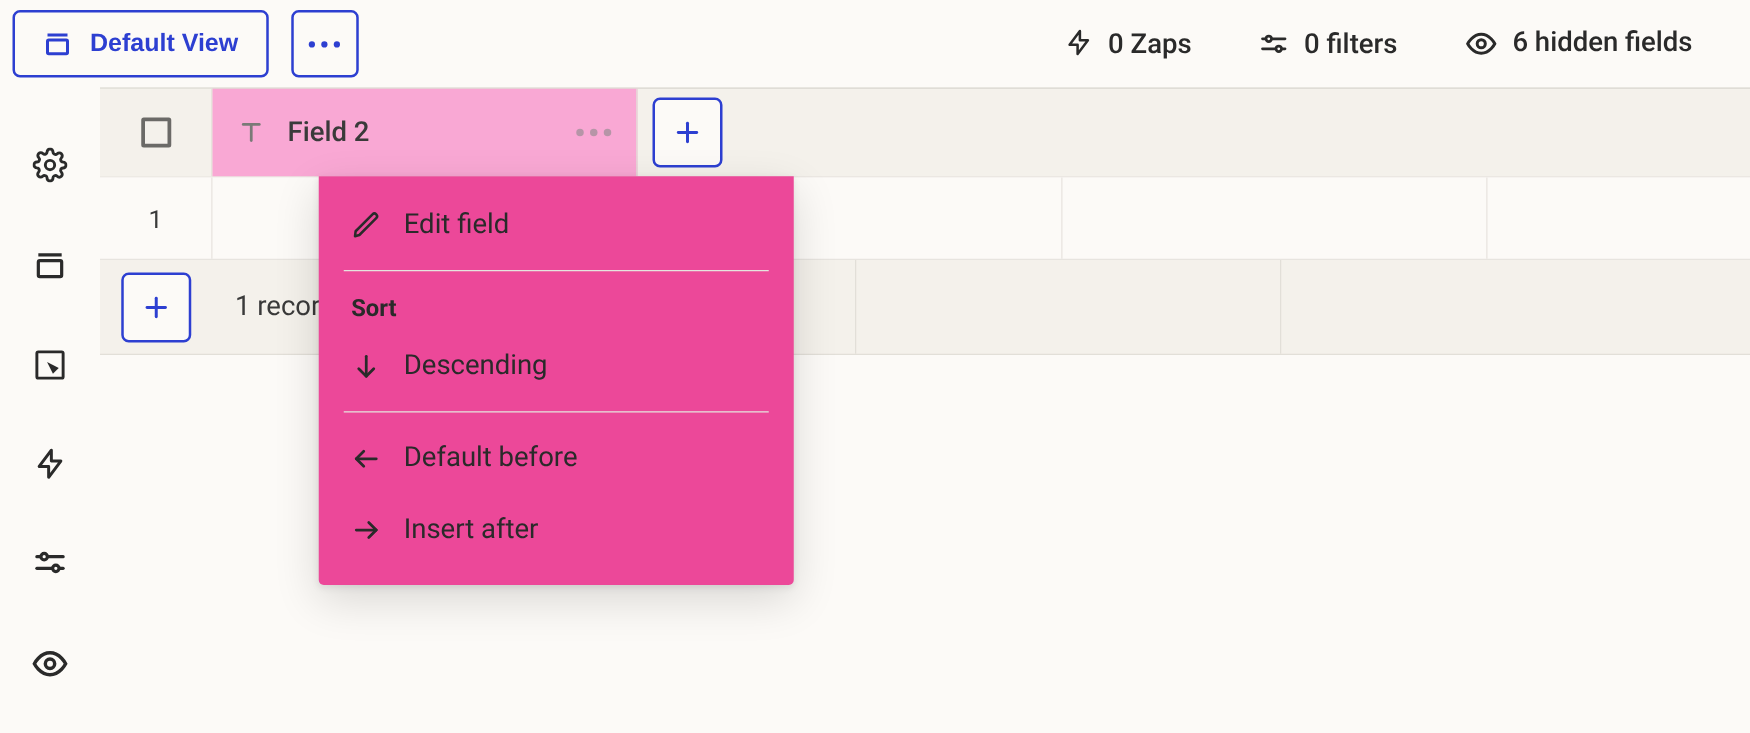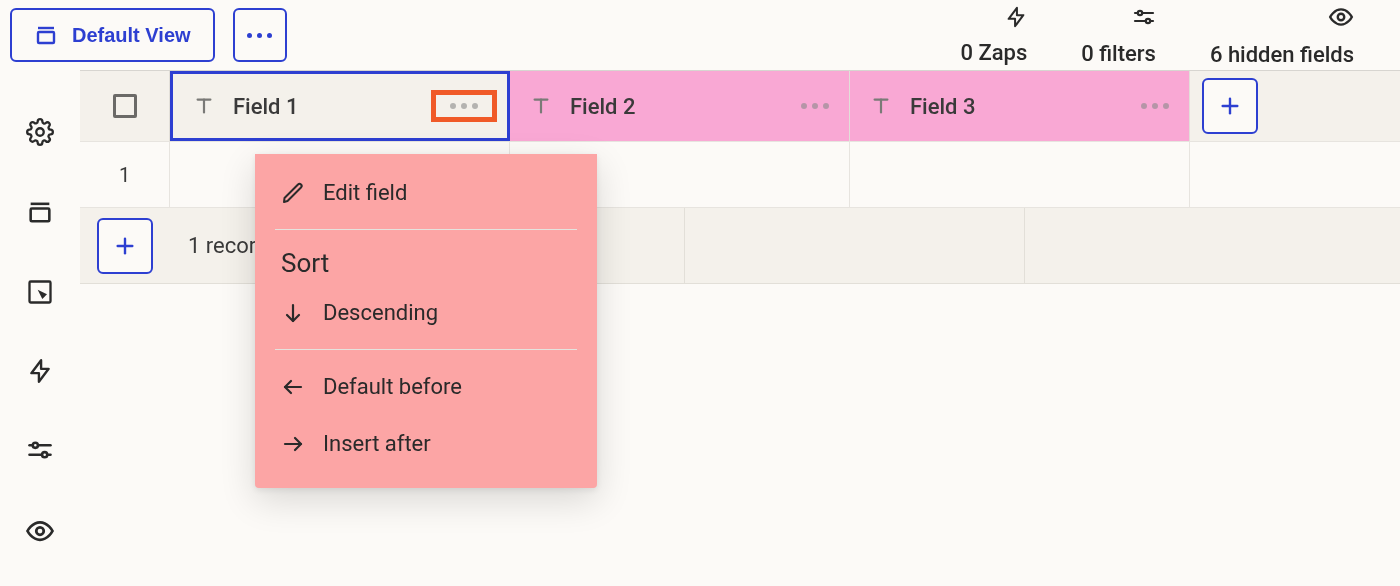--- a/index.html
+++ b/index.html
@@ -44,28 +44,27 @@
       align-items: center;
       justify-content: center;
       background: #fcfaf7;
       cursor: pointer;
     }
     .dots { display: flex; gap: 5px; }
     .dots span { width: 5px; height: 5px; border-radius: 50%; background: #2d3fd1; }
     .spacer { flex: 1; }
     .stat {
       display: inline-flex;
-      align-items: flex-end;
+      align-items: flex-start;
       gap: 12px;
       font-size: 22px;
       font-weight: 500;
       color: #2a2a2a;
       margin-right: 36px;
       cursor: pointer;
-      flex-direction: column;
     }
 
     
     .workspace {
       display: flex;
       height: calc(100% - 70px);
     }
     .side-rail {
       width: 80px;
       display: flex;
@@ -194,46 +193,46 @@
     .footer-cell {
       width: 340px;
       border-right: 1px solid #e2dfd8;
       height: 100%;
     }
     .footer-cell.first { width: 175px; border-right: 1px solid #e2dfd8; }
 
     
     .dropdown {
       position: absolute;
-      top: 84px;
+      top: 71px;
       left: 175px;
-      width: 342px;
-      background: #fca5a5;
+      width: 380px;
+      background: #ec4899;
       box-shadow: 0 12px 36px rgba(0,0,0,0.14), 0 2px 6px rgba(0,0,0,0.08);
       border-radius: 0 0 4px 4px;
       padding: 10px 0 16px 0;
       z-index: 50;
     }
     .dd-item {
       display: flex;
       align-items: center;
       gap: 18px;
       padding: 16px 26px;
       font-size: 22px;
       color: #2a2a2a;
       cursor: pointer;
     }
     .dd-sep {
       height: 1px;
       background: #e5e3de;
       margin: 8px 20px;
     }
     .dd-heading {
-      font-size: 26px;
-      font-weight: 400;
+      font-size: 19px;
+      font-weight: 700;
       color: #2a2a2a;
       padding: 10px 40px 6px 26px;
     }
   </style>
 </head>
 <body>
 
 <div class="topbar">
   <button class="view-btn">
     <span>
@@ -341,66 +340,36 @@
     </div>
   </div>
 
   <div class="grid-area">
 
     <div class="col-header-row">
       <div class="rownum-header">
         <div class="checkbox-box"></div>
       </div>
 
-      <div class="col-header selected">
-        <span>
-          <svg width="22" height="22" viewBox="0 0 24 24" fill="none" stroke="#7a7a77" stroke-width="2.4" stroke-linecap="round">
-            <line x1="5" y1="5" x2="19" y2="5"></line>
-            <line x1="12" y1="5" x2="12" y2="19"></line>
-          </svg>
-        </span>
-        <span class="label">Field 1</span>
-        <span class="col-menu-wrap">
-          <span class="col-menu">
-            <span></span>
-              <span></span>
-              <span></span>
-          </span>
-        </span>
-      </div>
 
       <div class="col-header">
         <span>
           <svg width="22" height="22" viewBox="0 0 24 24" fill="none" stroke="#7a7a77" stroke-width="2.4" stroke-linecap="round">
             <line x1="5" y1="5" x2="19" y2="5"></line>
             <line x1="12" y1="5" x2="12" y2="19"></line>
           </svg>
         </span>
         <span class="label">Field 2</span>
         <span class="col-menu">
           <span></span>
             <span></span>
             <span></span>
         </span>
       </div>
 
-      <div class="col-header">
-        <span>
-          <svg width="22" height="22" viewBox="0 0 24 24" fill="none" stroke="#7a7a77" stroke-width="2.4" stroke-linecap="round">
-            <line x1="5" y1="5" x2="19" y2="5"></line>
-            <line x1="12" y1="5" x2="12" y2="19"></line>
-          </svg>
-        </span>
-        <span class="label">Field 3</span>
-        <span class="col-menu">
-          <span></span>
-            <span></span>
-            <span></span>
-        </span>
-      </div>
 
       <div class="add-col">
         <div class="add-col-btn">
           <span>
             <svg width="22" height="22" viewBox="0 0 24 24" fill="none" stroke="#2d3fd1" stroke-width="2.6" stroke-linecap="round">
               <line x1="12" y1="4" x2="12" y2="20"></line>
               <line x1="4" y1="12" x2="20" y2="12"></line>
             </svg>
           </span>
         </div>

